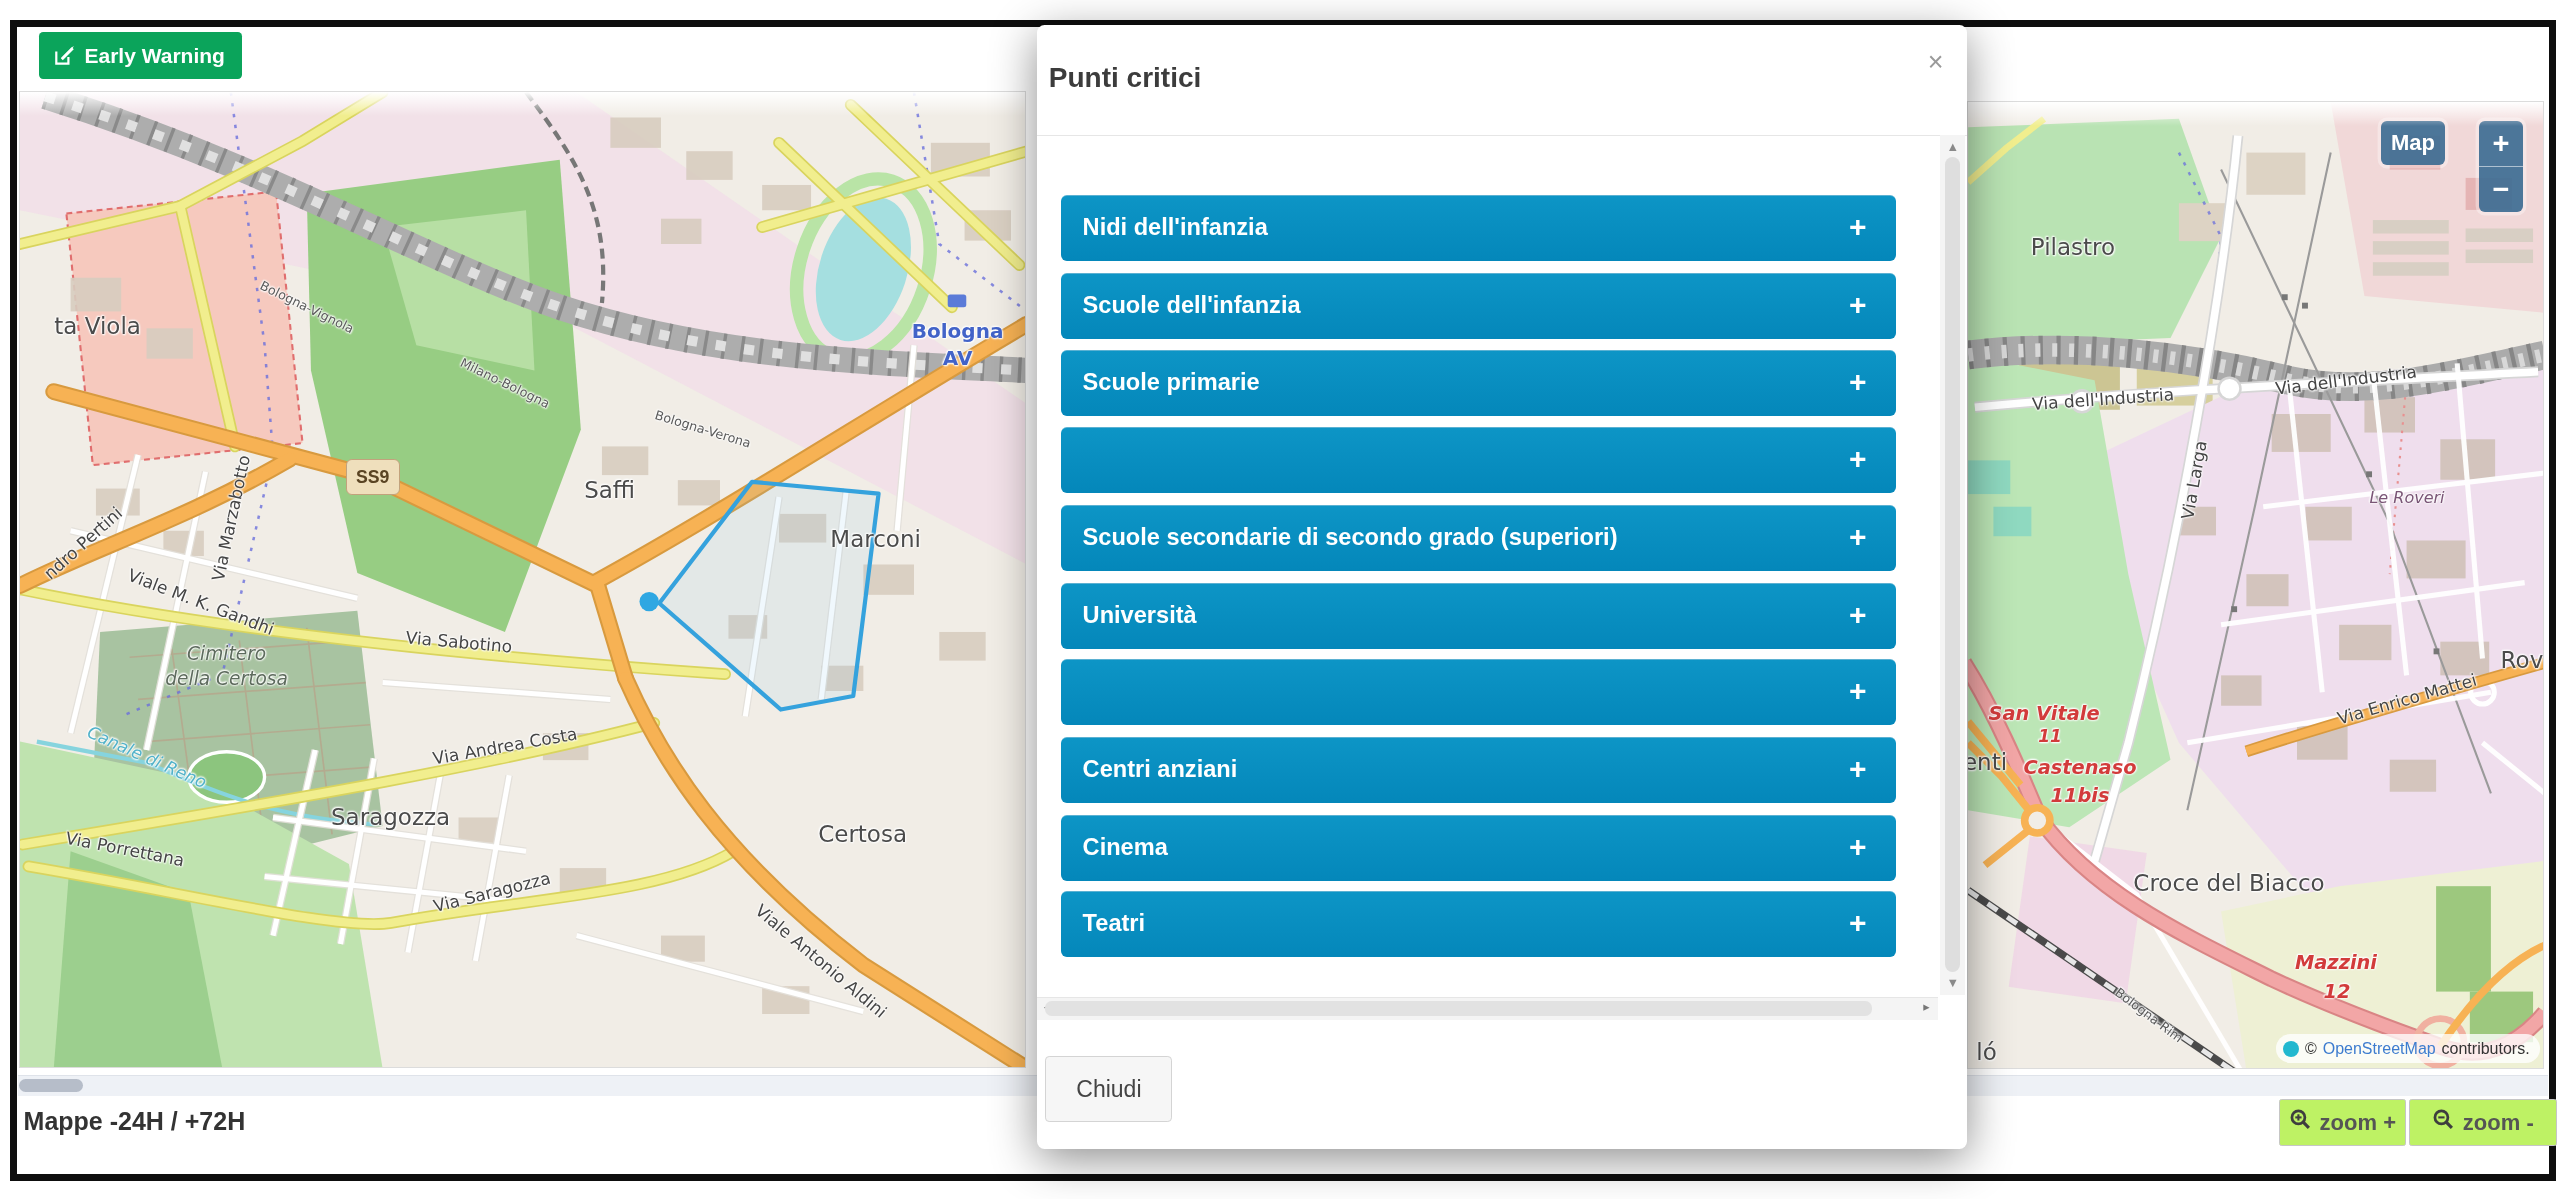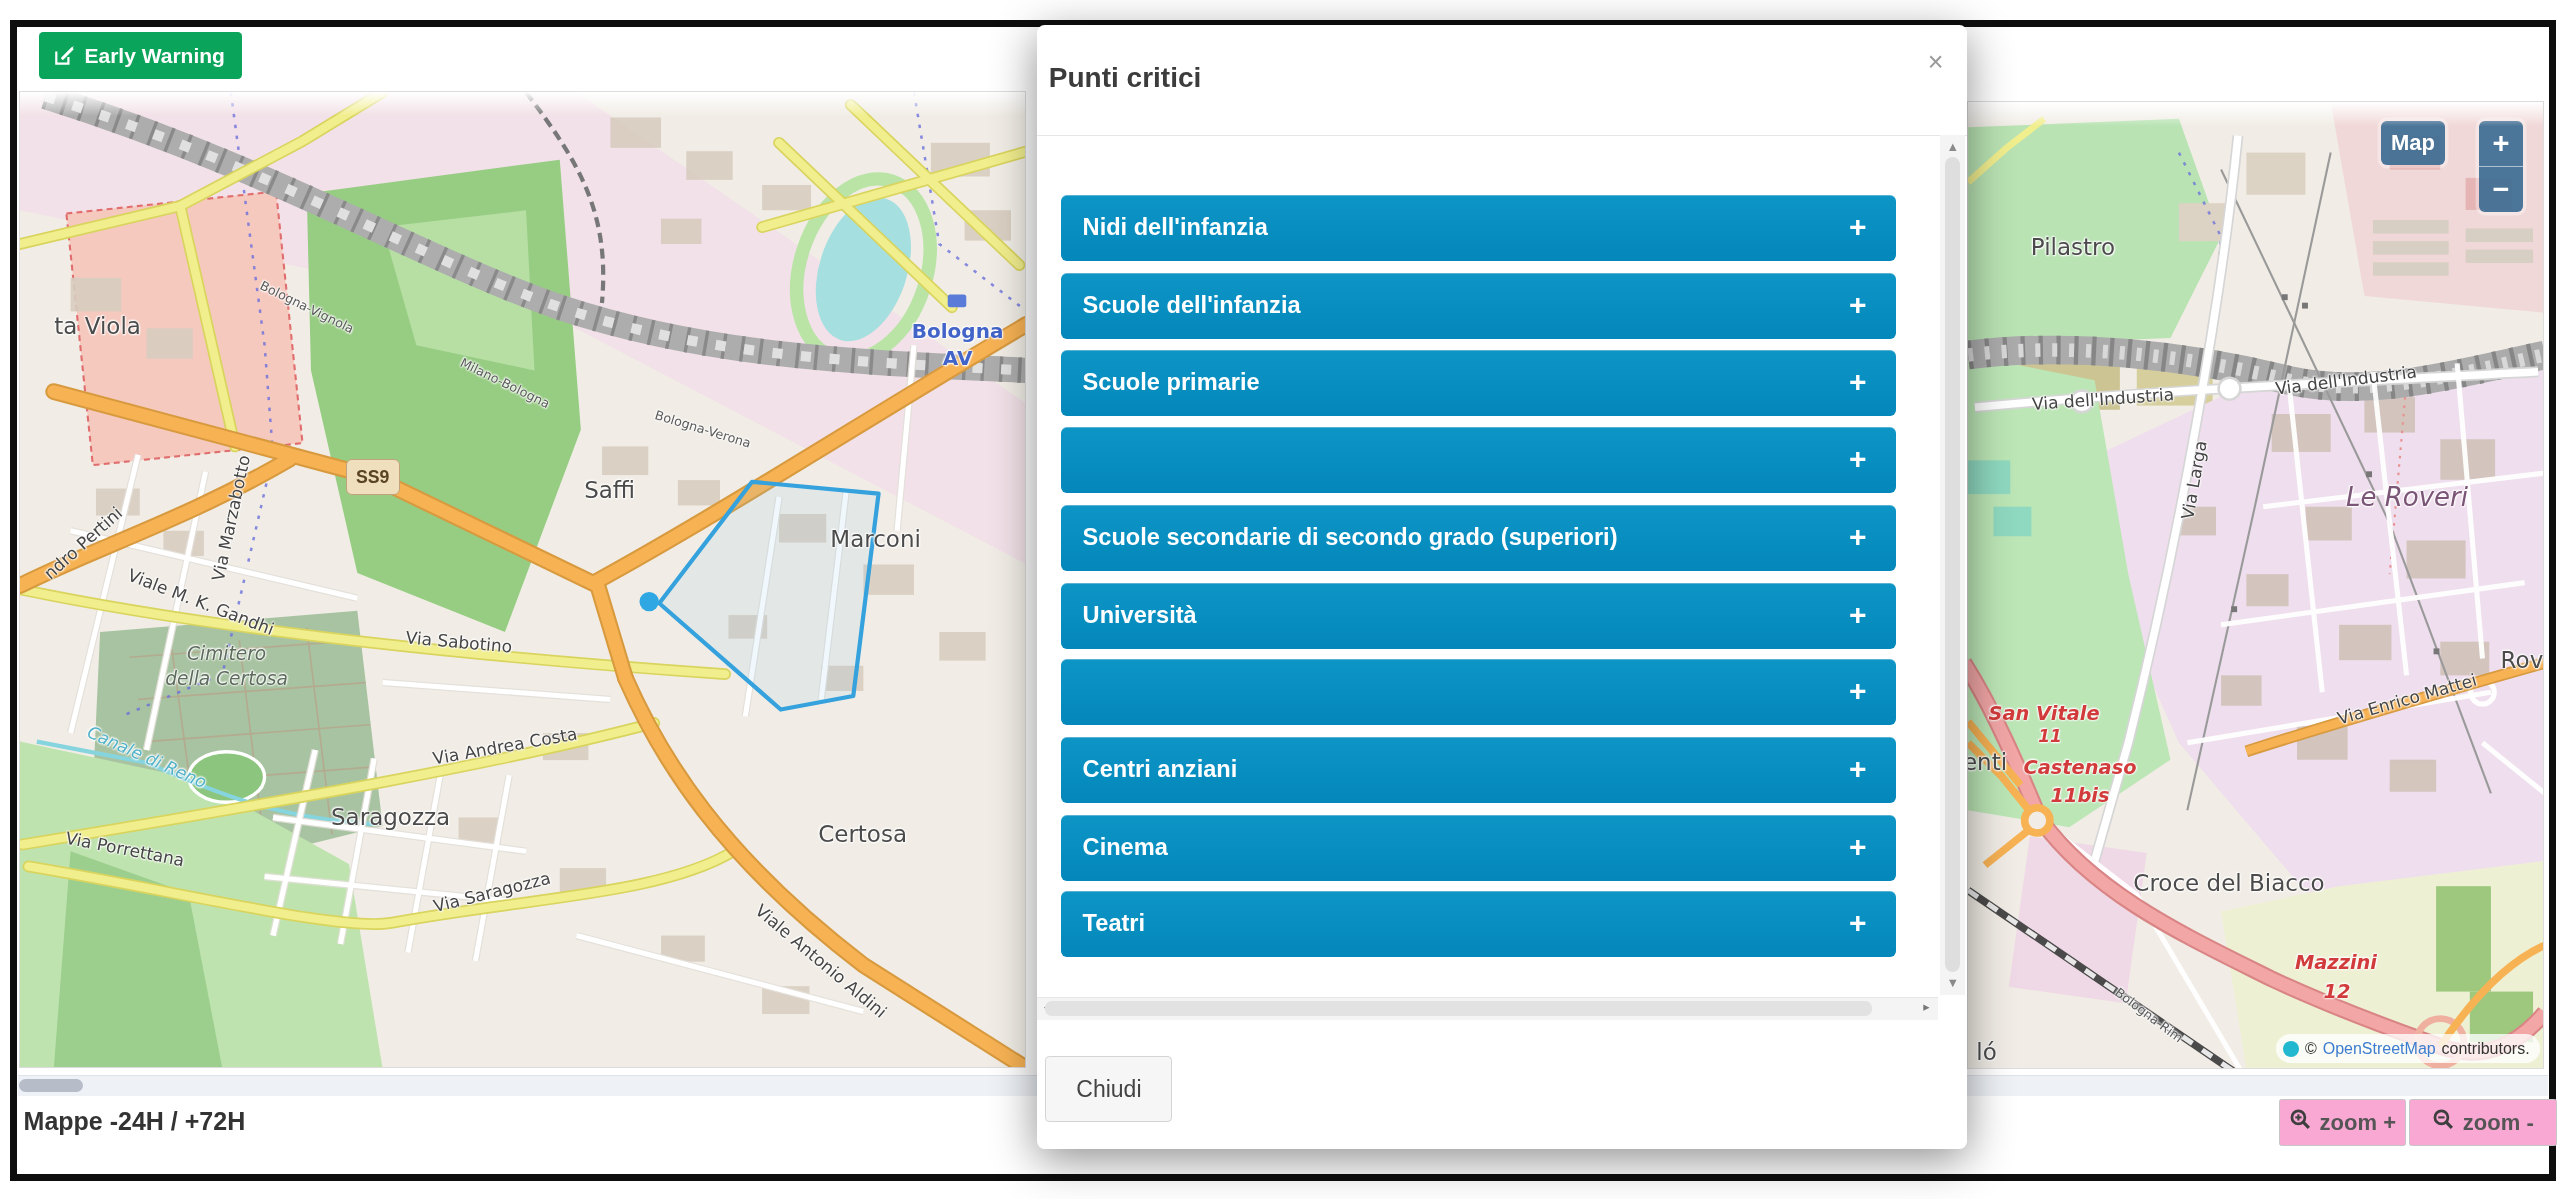--- a/index.html
+++ b/index.html
@@ -26,21 +26,21 @@
   .ml{position:absolute;white-space:nowrap;color:#4b4b4b;
       font-family:"DejaVu Sans", sans-serif;
       text-shadow:0 0 2.5px #fff,0 0 2.5px #fff,0.8px 0.8px 1.7px #fff,-0.8px -0.8px 1.7px #fff;
       transform:translate(-50%,-50%) rotate(var(--r,0deg));}
   .pl{font-size:23px;}
   .st{font-size:17px;color:#454545;}
   .tiny{font-size:12.7px;color:#5a5a5a;}
   .redl{font-size:19.4px;font-style:italic;font-weight:bold;color:#d23b3b;}
   .cyanl{font-size:17px;font-style:italic;color:#51b2c9;}
   .bluel{font-size:20px;font-weight:bold;color:#4263c8;text-align:center;line-height:27px;}
-  .mauve{font-size:26px;font-style:italic;color:#7a5576;}
+  .mauve{font-size:16px;font-style:italic;color:#7a5576;}
   .cim{font-size:18.6px;font-style:italic;color:#5d6b5d;text-align:center;line-height:24.5px;}
   .ss9{position:absolute;transform:translate(-50%,-50%);width:52px;height:34px;background:#efdfbc;
        border:1.7px solid #c2a27c;border-radius:5.9px;color:#5a4423;font-size:17.7px;font-weight:bold;
        display:flex;align-items:center;justify-content:center;}
 
   
   .map-type-btn{position:absolute;left:413px;top:18.6px;width:64px;height:44px;border-radius:5.9px;
         background:rgba(62,110,148,.92);color:#fff;font-size:22px;font-weight:bold;
         display:flex;align-items:center;justify-content:center;box-shadow:0 0 0 3.4px rgba(255,255,255,.35);}
   .zoomctl{position:absolute;left:511px;top:18.6px;width:44px;height:91px;border-radius:5.9px;
@@ -75,21 +75,21 @@
   .chiudi{position:absolute;left:8.4px;top:1031px;width:125px;height:64px;background:#f6f6f6;
           border:0.8px solid #d4d4d4;border-radius:4.2px;color:#444;font-size:23px;
           display:flex;align-items:center;justify-content:center;cursor:pointer;}
 
   
   .page-hscroll{position:absolute;left:17.7px;top:1075px;width:2530px;height:20px;
           background:#eef1f6;border-top:0.8px solid #dfe3ea;z-index:3;}
   .page-hscroll .thumb{position:absolute;left:1.7px;top:2.5px;width:64px;height:13.5px;
           background:#b6bdc9;border-radius:6.7px;}
   .maps-caption{position:absolute;left:23.6px;top:1107px;font-size:25px;font-weight:bold;color:#333;z-index:3;}
-  .zbtn{position:absolute;top:1099px;height:47px;background:#f9a8d4;border:0.8px solid #c6c6c6;
+  .zbtn{position:absolute;top:1099px;height:47px;background:#bef264;border:0.8px solid #c6c6c6;
         border-radius:2.5px;color:#555;font-size:22px;font-weight:600;z-index:3;
         display:flex;align-items:center;justify-content:center;gap:7.6px;box-sizing:border-box;}
   #zoom-in-btn{left:2279px;width:127px;}
   #zoom-out-btn{left:2409px;width:148px;}
 </style>
 </head>
 <body>
 
 <div id="app">
   <div id="frame"></div>

